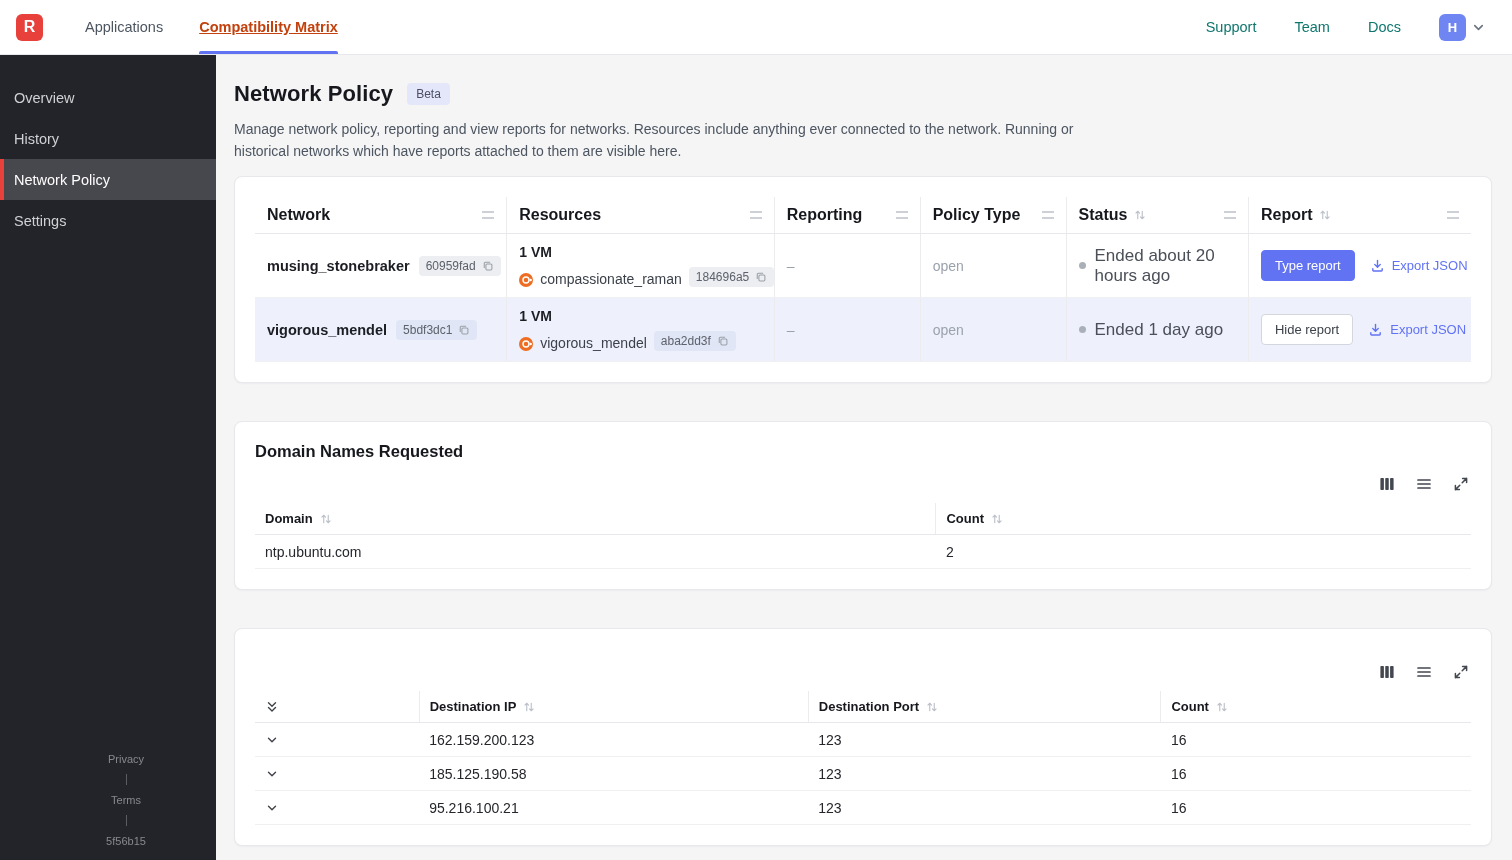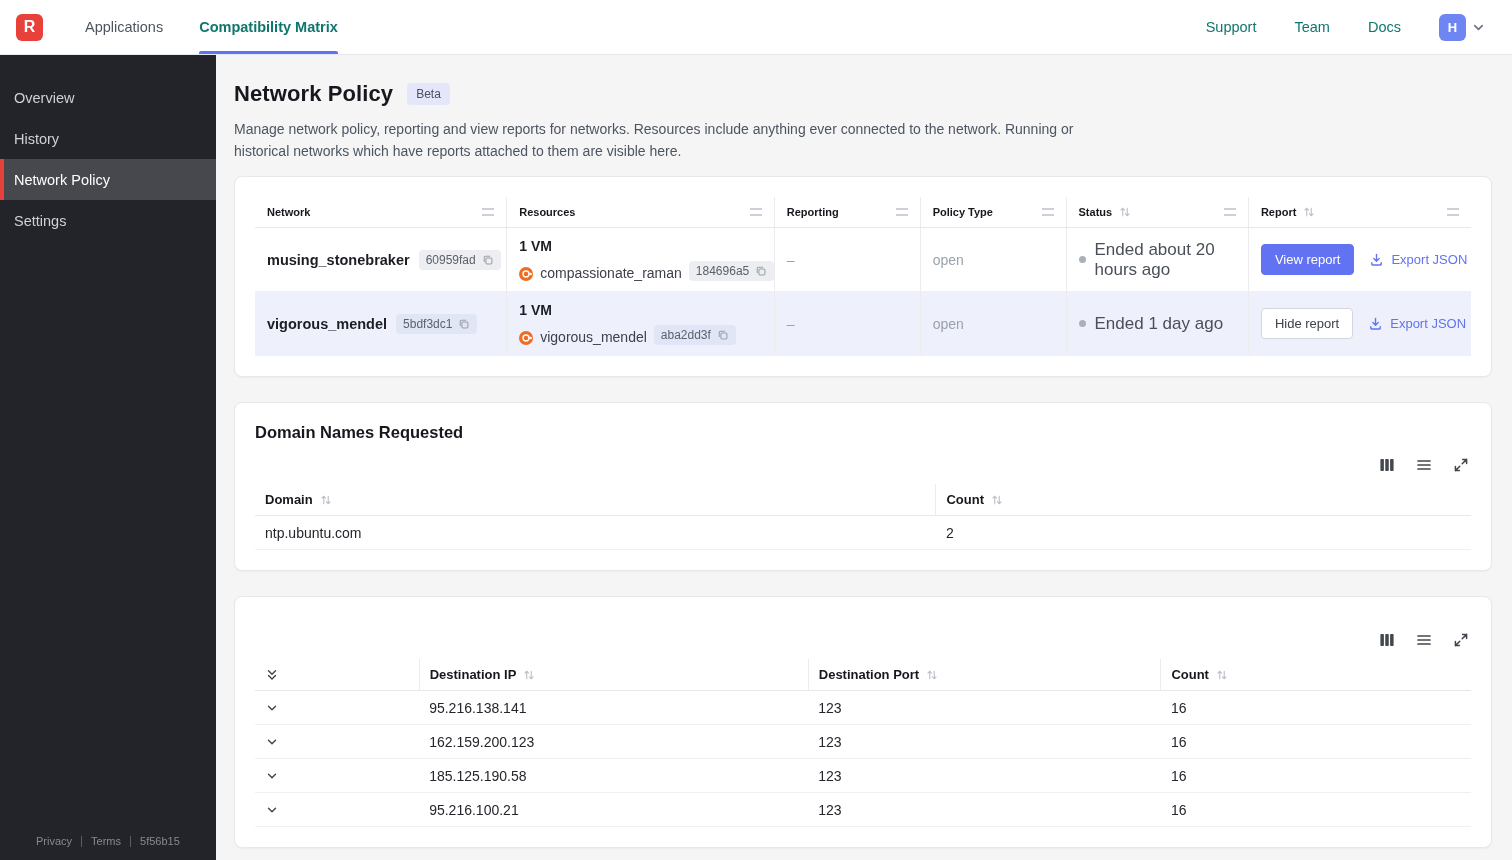--- a/index.html
+++ b/index.html
@@ -11,65 +11,65 @@
   .navbar { height: 55px; background: #fff; border-bottom: 1px solid #e7e8eb;
     display: flex; align-items: center; justify-content: space-between; padding: 0 26px 0 16px;
     position: relative; z-index: 2; }
   .nav-left { display: flex; align-items: center; height: 100%; }
   .logo { width: 27px; height: 27px; border-radius: 6px; background: #e8403a; color: #fff;
     font-weight: bold; font-size: 16px; display: flex; align-items: center; justify-content: center;
     margin-right: 42px; cursor: pointer; flex-shrink: 0; }
   .nav-tabs { display: flex; height: 100%; }
   .nav-tab { display: flex; align-items: center; height: 100%; margin-right: 36px;
     font-size: 14.5px; color: #4c5560; cursor: pointer; position: relative; }
-  .nav-tab.active { color: #0f766e; font-weight: bold; }
+  .nav-tab.active { color: #c2410c; font-weight: bold; text-decoration: underline; }
   .nav-tab.active::after { content: ""; position: absolute; left: 0; right: 0; bottom: 0;
     height: 3px; background: #6172f3; border-radius: 2px 2px 0 0; }
   .nav-right { display: flex; align-items: center; gap: 38px; }
   .nav-link { font-size: 14.5px; color: #0f766e; cursor: pointer; }
   .avatar-group { display: flex; align-items: center; gap: 5px; cursor: pointer; }
   .avatar { width: 27px; height: 27px; border-radius: 6px; background: #6f86f2; color: #fff;
     font-size: 13px; font-weight: bold; display: flex; align-items: center; justify-content: center; }
 
   
   .shell { display: flex; height: 805px; }
 
   
   .sidebar { width: 216px; background: #232429; display: flex; flex-direction: column;
     padding-top: 22px; flex-shrink: 0; }
   .side-item { height: 41px; display: flex; align-items: center; padding-left: 10px;
     border-left: 4px solid transparent; color: #cfd1d4; font-size: 14.5px; cursor: pointer; }
   .side-item.active { background: #47484d; border-left-color: #e8403a; color: #fff; }
   .side-footer { margin-top: auto; display: flex; align-items: center; gap: 9px;
-    padding: 0 0 13px 36px; font-size: 11px; color: #87898e; }
+    padding: 0 0 13px 36px; font-size: 11px; color: #87898e; flex-direction: column; }
   .side-footer .sep { width: 1px; height: 11px; background: #5a5c61; }
 
   
   .content { flex: 1; padding: 26px 20px 0 18px; overflow: hidden; }
   .page-head { display: flex; align-items: center; gap: 14px; }
   .page-title { font-size: 22px; font-weight: bold; color: #16181d; letter-spacing: .1px; }
   .beta-badge { background: #e4e7f9; color: #4a4f66; font-size: 12px; padding: 4px 9px;
     border-radius: 4px; }
   .desc { margin-top: 12px; font-size: 14px; line-height: 1.55; color: #4c5560; max-width: 885px; }
 
   .card { background: #fff; border: 1px solid #e7e8eb; border-radius: 8px; padding: 20px;
     box-shadow: 0 1px 2px rgba(16,24,40,.04); }
   .card-network { margin-top: 14px; }
-  .card-domains, .card-destinations { margin-top: 25px; }
+  .card-domains, .card-destinations { margin-top: 38px; }
   .card-title { font-size: 16.5px; font-weight: bold; color: #16181d; }
   .table-tools { display: flex; justify-content: flex-end; align-items: center; gap: 21px;
     margin: 15px 2px 11px 0; }
   .tool-btn { background: none; border: none; cursor: pointer; display: flex; align-items: center;
     padding: 0; }
 
   table { width: 100%; border-collapse: collapse; table-layout: fixed; }
 
   
   .net-table th { border-bottom: 1px solid #e7e8eb; border-right: 1px solid #ececef;
-    padding: 9px 12px; font-size: 11px; color: #16181d; text-align: left; font-weight: bold; }
+    padding: 9px 12px; font-size: 16px; color: #16181d; text-align: left; font-weight: bold; }
   .net-table th:last-child { border-right: none; }
   .th-inner { display: flex; align-items: center; gap: 7px; }
   .grip { margin-left: auto; width: 12px; height: 8px; border-top: 2px solid #cdd0d6;
     border-bottom: 2px solid #cdd0d6; cursor: col-resize; flex-shrink: 0; }
   .net-table td { border-bottom: 1px solid #eef0f2; border-right: 1px solid #ececef;
     padding: 10px 12px; font-size: 14px; vertical-align: middle; height: 54px; }
   .net-table td:last-child { border-right: none; }
   tr.hl td { background: #eef1fc; }
   .net-name-cell { display: flex; align-items: center; gap: 9px; }
   .net-name { font-weight: bold; color: #1c1e24; font-size: 14.5px; }
@@ -257,21 +257,21 @@
             <td class="muted">–</td>
             <td class="muted">open</td>
             <td>
               <div class="status">
                 <span class="dot"></span>
                 <span>Ended about 20 hours ago</span>
               </div>
             </td>
             <td>
               <div class="report-cell">
-                <button class="btn-primary">View report</button>
+                <button class="btn-primary">Type report</button>
                 <a class="export-link">
                   <span style="display:flex;">
                     <svg width="15" height="15" viewBox="0 0 16 16" fill="none" stroke="#6172f3" stroke-width="1.5" stroke-linecap="round" stroke-linejoin="round">
                         <path d="M8 2.5v7M5 6.8L8 9.8l3-3M3 11.5V13a.8.8 0 0 0 .8.8h8.4a.8.8 0 0 0 .8-.8v-1.5"></path>
                       </svg>
                   </span>
                   <span>Export JSON</span>
                 </a>
               </div>
             </td>
@@ -469,56 +469,44 @@
         </thead>
         <tbody>
           <tr>
             <td class="expander-td">
               <button class="expander-btn">
                 <svg width="14" height="14" viewBox="0 0 16 16" fill="none" stroke="#3f4248" stroke-width="1.6" stroke-linecap="round" stroke-linejoin="round">
                     <path d="M4 6l4 4 4-4"></path>
                   </svg>
               </button>
             </td>
-            <td>95.216.138.141</td>
+            <td>162.159.200.123</td>
             <td>123</td>
             <td>16</td>
           </tr>
           <tr>
             <td class="expander-td">
               <button class="expander-btn">
                 <svg width="14" height="14" viewBox="0 0 16 16" fill="none" stroke="#3f4248" stroke-width="1.6" stroke-linecap="round" stroke-linejoin="round">
                     <path d="M4 6l4 4 4-4"></path>
                   </svg>
               </button>
             </td>
-            <td>162.159.200.123</td>
+            <td>185.125.190.58</td>
             <td>123</td>
             <td>16</td>
           </tr>
           <tr>
             <td class="expander-td">
               <button class="expander-btn">
                 <svg width="14" height="14" viewBox="0 0 16 16" fill="none" stroke="#3f4248" stroke-width="1.6" stroke-linecap="round" stroke-linejoin="round">
                     <path d="M4 6l4 4 4-4"></path>
                   </svg>
               </button>
             </td>
-            <td>185.125.190.58</td>
-            <td>123</td>
-            <td>16</td>
-          </tr>
-          <tr>
-            <td class="expander-td">
-              <button class="expander-btn">
-                <svg width="14" height="14" viewBox="0 0 16 16" fill="none" stroke="#3f4248" stroke-width="1.6" stroke-linecap="round" stroke-linejoin="round">
-                    <path d="M4 6l4 4 4-4"></path>
-                  </svg>
-              </button>
-            </td>
             <td>95.216.100.21</td>
             <td>123</td>
             <td>16</td>
           </tr>
         </tbody>
       </table>
     </section>
   </main>
 </div>
 

